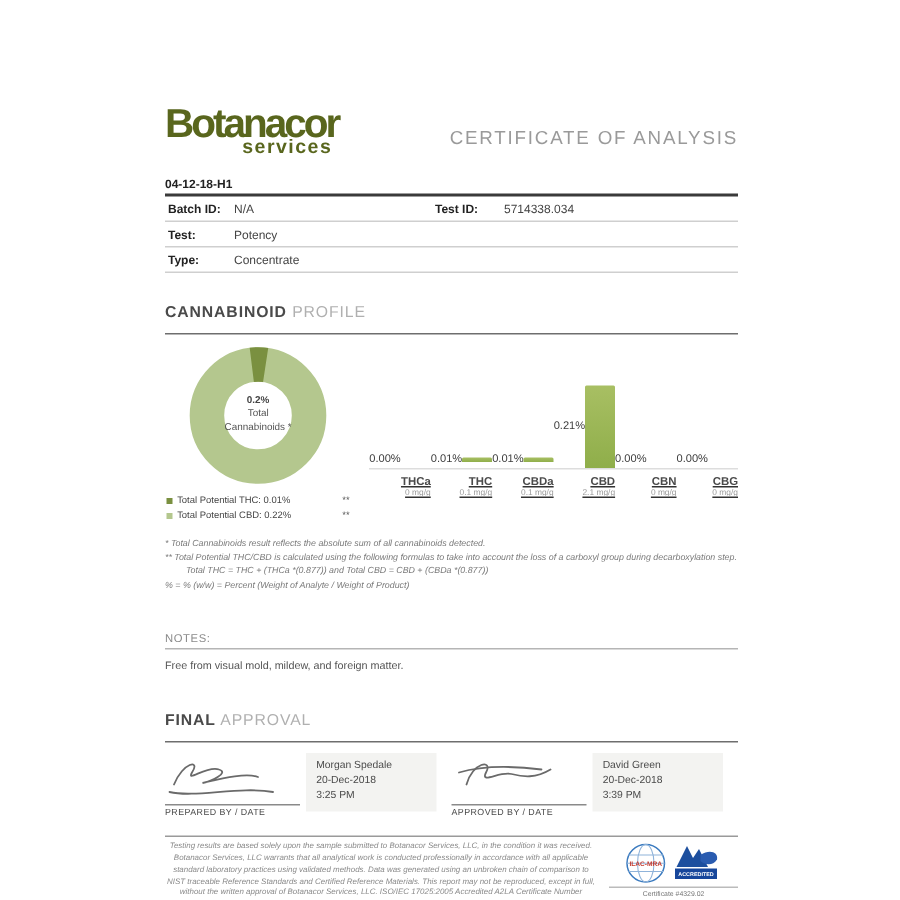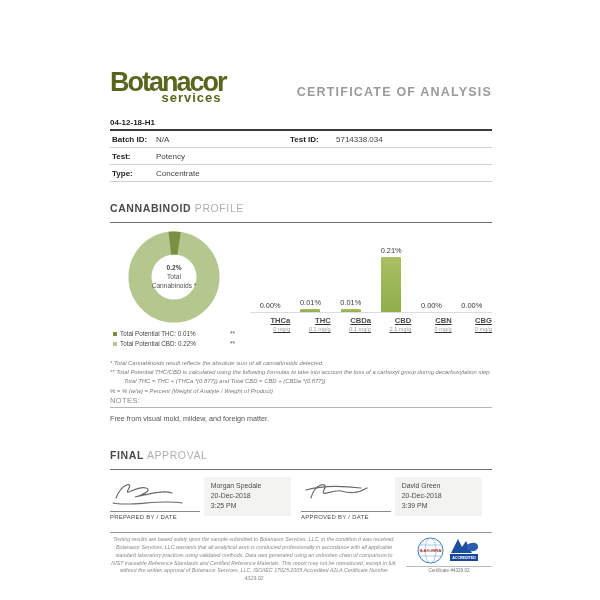--- a/index.html
+++ b/index.html
@@ -5,21 +5,21 @@
   * { margin:0; padding:0; box-sizing:border-box; }
   html,body { width:600px; height:600px; background:#ffffff; overflow:hidden;
               font-family:"Liberation Sans", sans-serif; color:#333; }
   .doc { position:absolute; left:110px; top:64px; width:382px; }
 
   
   .hdr { display:flex; justify-content:space-between; align-items:center; height:44px; }
   .logo { line-height:1; }
   .logo-main { font-size:27px; font-weight:bold; letter-spacing:-2px; color:#59661d; }
   .logo-sub { font-size:13px; font-weight:bold; color:#59661d; text-align:right; margin-top:-5px; letter-spacing:1px; padding-right:4px; }
-  .coa-title { font-size:12.5px; font-weight:700; color:#9a9a9a; letter-spacing:1.2px; margin-top:12px; }
+  .coa-title { font-size:12.5px; font-weight:400; color:#9a9a9a; letter-spacing:1.2px; margin-top:12px; }
 
   
   .sample-id { margin-top:10px; font-size:8px; font-weight:bold; color:#222;
                padding-bottom:2px; border-bottom:2px solid #3a3a3a; }
   .info-row { display:grid; grid-template-columns:44px 134px 46px 1fr;
               font-size:8px; padding:4px 2px 3px 2px; border-bottom:1px solid #cfcfcf; }
   .info-label { font-weight:bold; color:#222; }
   .info-value { color:#444; }
 
   
@@ -35,34 +35,34 @@
   .donut-center { position:absolute; left:50%; top:50%; transform:translate(-50%,-50%);
                   width:52px; text-align:center; font-size:6.6px; color:#555; line-height:1.35; }
   .donut-center b { display:block; font-weight:bold; color:#444; }
   .donut-legend { margin-top:6px; width:122px; }
   .leg-item { display:flex; align-items:center; font-size:6.3px; color:#444; line-height:1.6; }
   .leg-marker { width:4px; height:4px; margin-right:3px; flex:0 0 auto; }
   .leg-note { margin-left:auto; color:#555; }
 
   .barchart { flex:1; margin-left:12px; margin-top:2px; }
   .bars { display:flex; align-items:flex-end; height:80px; border-bottom:1px solid #ddd; }
-  .bar-col { flex:1; display:flex; flex-direction:column; align-items:center; justify-content:flex-end; }
+  .bar-col { flex:1; display:flex; align-items:center; justify-content:flex-end; }
   .bar-val { font-size:7.4px; color:#3c3c3c; margin-bottom:2px; }
   .bar-rect { width:20px; border-radius:1px 1px 0 0; }
   .bar-cats { display:flex; margin-top:3px; }
   .bar-cat { flex:1; text-align:right;text-decoration:underline; }
   .bar-name { font-size:7.6px; font-weight:bold; color:#4a4a4a; }
   .bar-mg { font-size:5.6px; color:#999; margin-top:1px; }
 
   
   .footnotes { margin-top:10px; font-size:5.9px; font-style:italic; color:#7a7a7a; line-height:1.55; }
   .fn-indent { padding-left:14px; }
 
   
-  .notes-hdr { margin-top:0; font-size:7.5px; color:#8a8a8a; letter-spacing:.4px;
+  .notes-hdr { margin-top:25px; font-size:7.5px; color:#8a8a8a; letter-spacing:.4px;
                padding-bottom:2px; border-bottom:1px solid #b5b5b5; }
   .notes-text { margin-top:6px; font-size:7.2px; color:#555; }
 
   
   .approval-hdr { margin-top:26px; }
   .sig-row { display:flex; margin-top:7px; }
   .sig-block { flex:1; display:flex; align-items:flex-start; }
   .sig-left { width:47%; }
   .sig-svg { width:78px; height:32px; display:block; }
   .sig-line { border-top:1px solid #8a8a8a; margin-top:2px; padding-top:2px;

